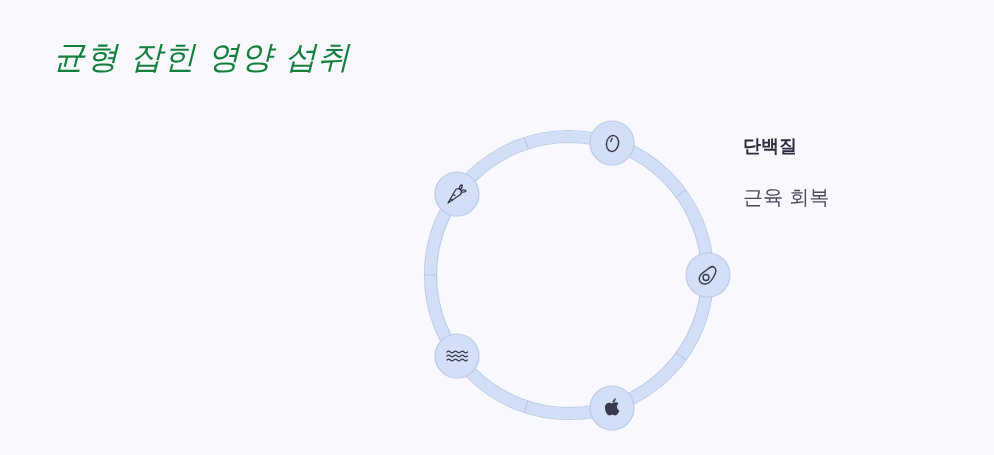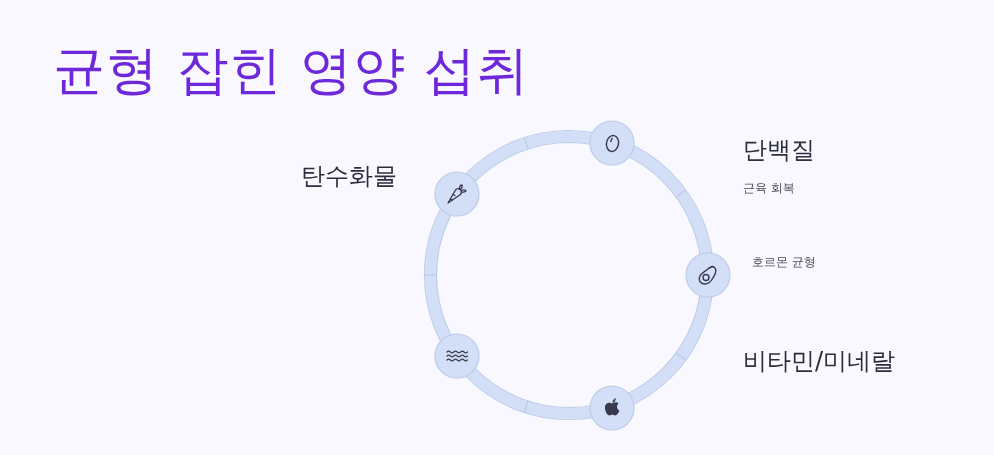--- a/index.html
+++ b/index.html
@@ -5,27 +5,27 @@
   html, body { margin: 0; padding: 0; }
   body {
     width: 994px; height: 455px; overflow: hidden;
     background: #f8f8fe;
     font-family: "DejaVu Sans", "Liberation Sans", sans-serif;
     color: #2a2a3a;
     position: relative;
   }
   .title {
     position: absolute; left: 53px; top: 36px;
-    font-size: 52px; font-weight: 400; color: #6d28d9;
-    letter-spacing: 1px; white-space: nowrap;
+    font-size: 32px; font-weight: 400; color: #15803d;
+    letter-spacing: 1px; white-space: nowrap; font-style: italic;
   }
   svg.ring { position: absolute; left: 0; top: 0; }
   .label { position: absolute; white-space: nowrap; }
-  .label .name { font-size: 24px; color: #2d2d40; font-weight: 400; display: block; }
-  .label .desc { font-size: 12px; color: #4a4a5c; display: block; margin-top: 14px; }
+  .label .name { font-size: 18px; color: #2d2d40; font-weight: 700; display: block; }
+  .label .desc { font-size: 20px; color: #4a4a5c; display: block; margin-top: 26px; }
   .label.right { text-align: left; }
   .label.left { text-align: right; }
 </style>
 </head>
 <body>
 
 <div class="title">균형 잡힌 영양 섭취</div>
 
 <svg class="ring" width="994" height="455" viewBox="0 0 994 455">
 
@@ -85,25 +85,22 @@
     </g>
   </g>
 </svg>
 
 <div class="label right" style="left:743px; top:134px;">
   <span class="name">단백질</span>
   <span class="desc">근육 회복</span>
 </div>
 
 <div class="label right" style="left:752px; top:240px;">
-  <span class="desc">호르몬 균형</span>
 </div>
 
 <div class="label right" style="left:743px; top:345px;">
-  <span class="name">비타민/미네랄</span>
 </div>
 
 <div class="label left" style="right:597px; top:160px;">
-  <span class="name">탄수화물</span>
 </div>
 
 <div class="label left" style="right:597px; top:318px;">
 </div>
 
 </body></html>

